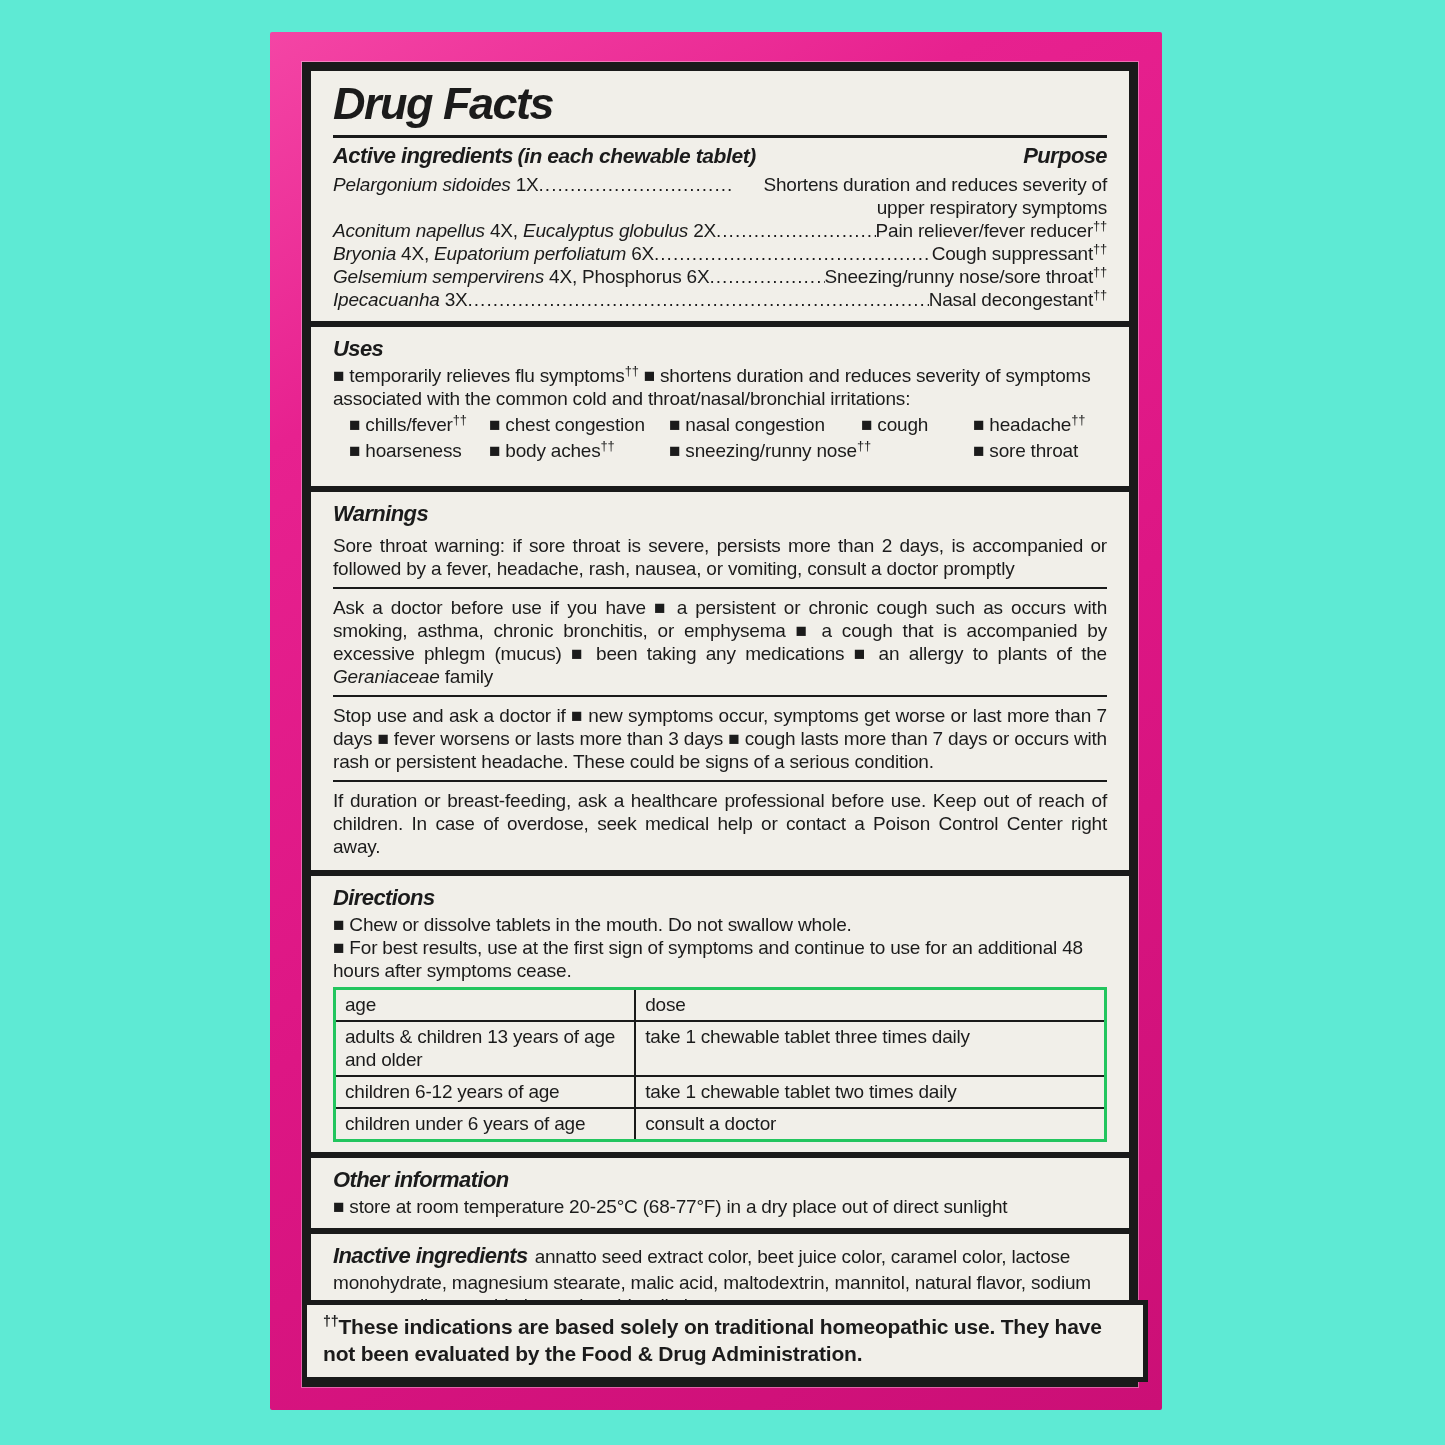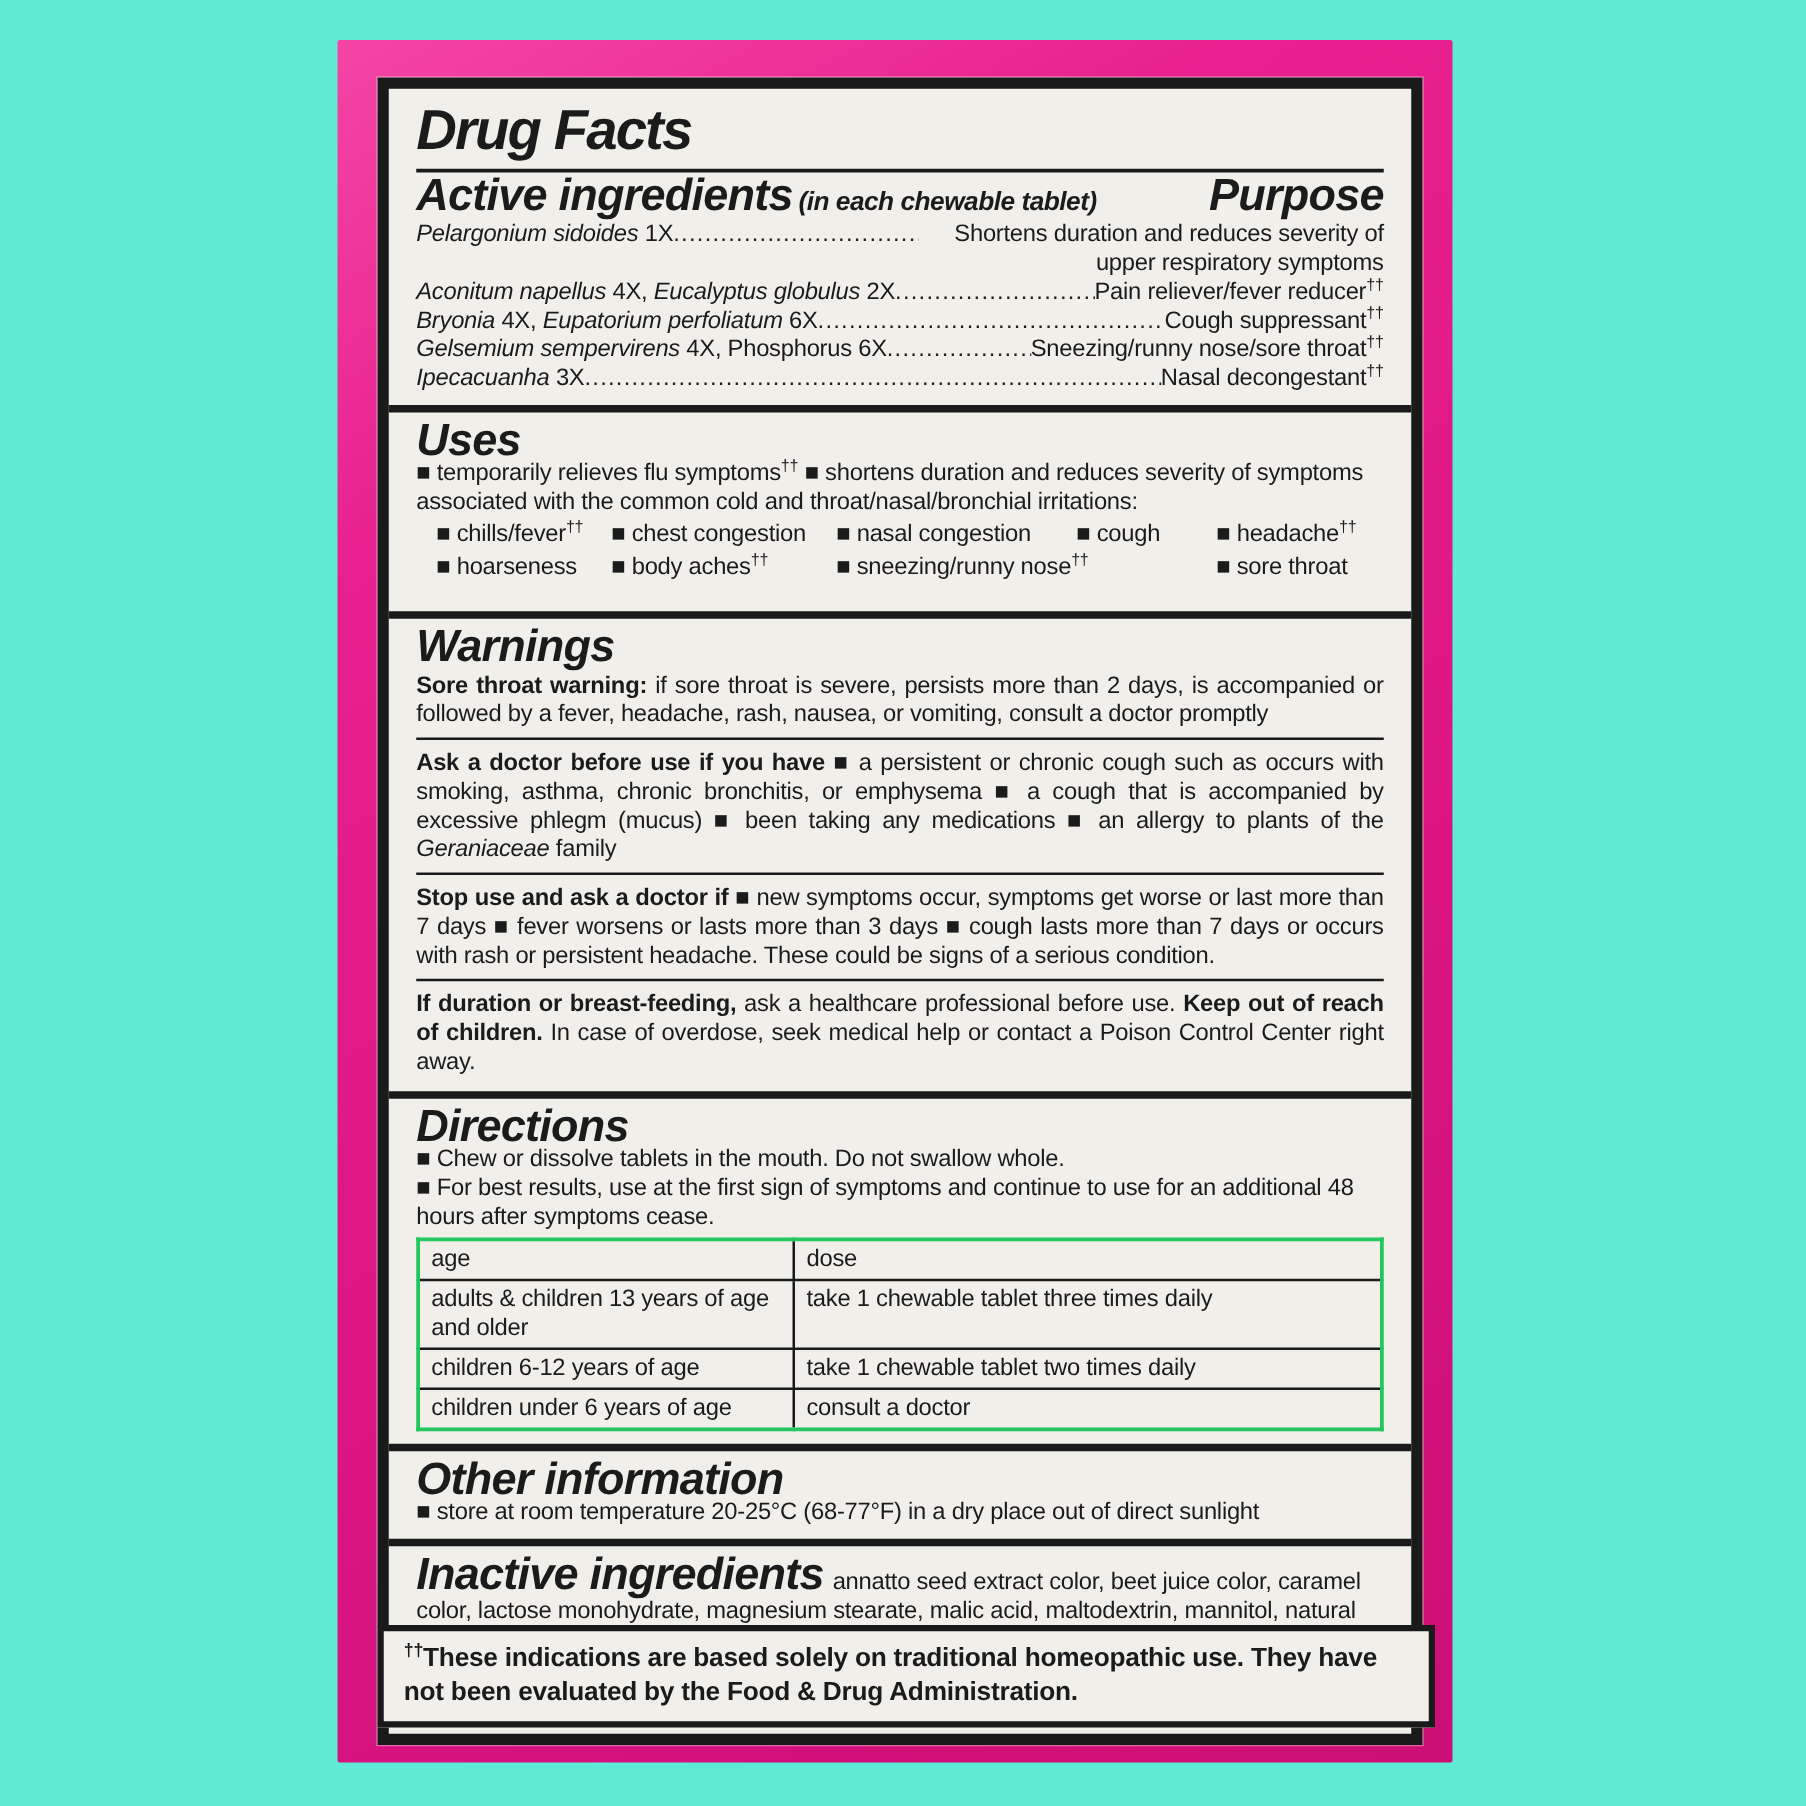--- a/index.html
+++ b/index.html
@@ -12,27 +12,27 @@
   
   .label-box{position:absolute;left:302px;top:62px;width:836px;min-height:1232px;
              background:#f1efe9;border:9px solid #1a1a1a;box-sizing:border-box;
              box-shadow:0 0 0 1px rgba(255,255,255,.35);}
   .sec{padding:4px 22px 8px 22px;}
   .bar{height:6px;background:#1a1a1a;margin:2px 0;}
   .rule{height:2px;background:#1a1a1a;margin:7px 0;}
   .title-rule{height:3px;background:#1a1a1a;margin:6px 0 2px 0;}
 
   .t{font-size:19px;line-height:23px;letter-spacing:-0.2px;}
-  .b,.bold{font-weight:bold;}
+  .b,.bold{font-weight:normal;}
   .i,.ital{font-style:italic;}
   sup.dag{font-size:68%;vertical-align:super;line-height:0;}
 
   .drug-facts-title{font-weight:bold;font-style:italic;font-size:45px;line-height:50px;
                     letter-spacing:-1.5px;padding-top:4px;}
-  .hdr{font-weight:bold;font-style:italic;font-size:36px;line-height:31px;letter-spacing:-0.6px;}
+  .hdr{font-weight:bold;font-style:italic;font-size:22px;line-height:31px;letter-spacing:-0.6px;}
   .hdr-sub{font-weight:bold;font-style:italic;font-size:21px;letter-spacing:-0.4px;}
 
   .ai-head{display:flex;justify-content:space-between;align-items:baseline;margin-bottom:2px;}
   .ai-row{display:flex;align-items:baseline;}
   .ai-name{white-space:nowrap;}
   .ai-dots{flex:1;overflow:hidden;white-space:nowrap;min-width:12px;}
   .ai-dots::after{content:".........................................................................................................................................................";letter-spacing:1px;}
   .ai-purpose{text-align:right;white-space:nowrap;}
   .ai-purpose.wrap{white-space:normal;max-width:372px;}
 

